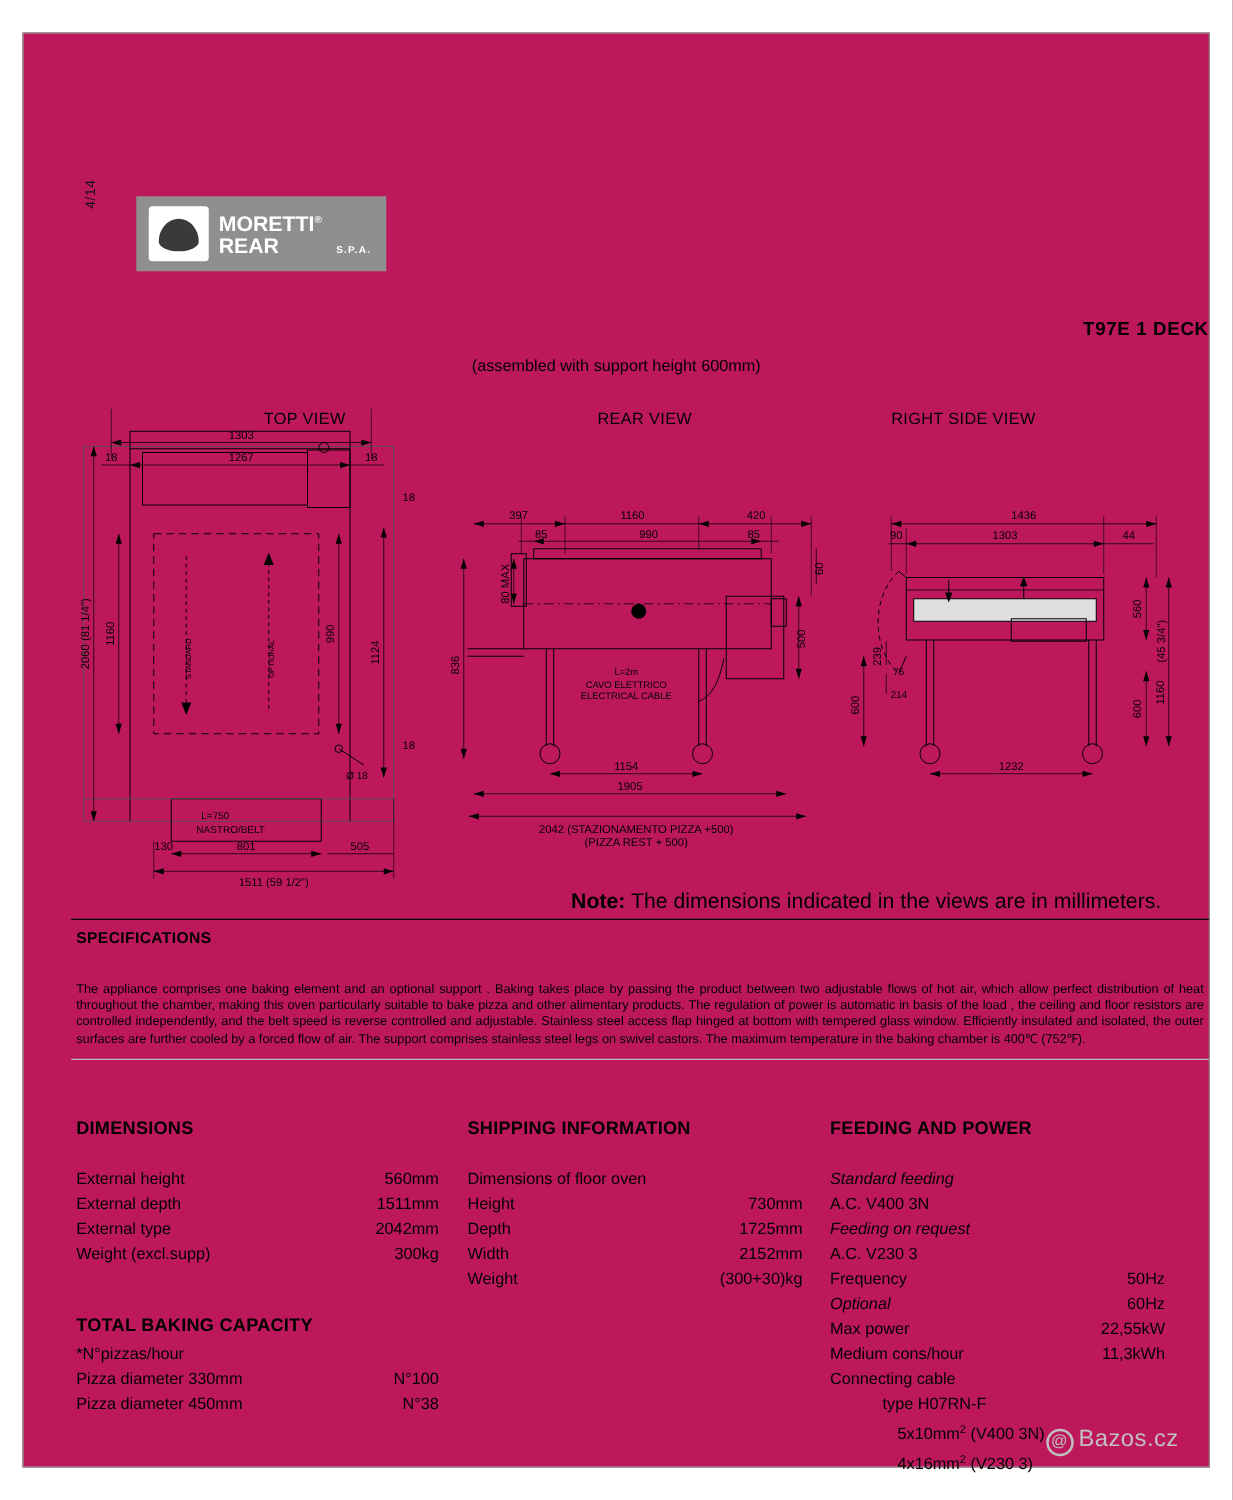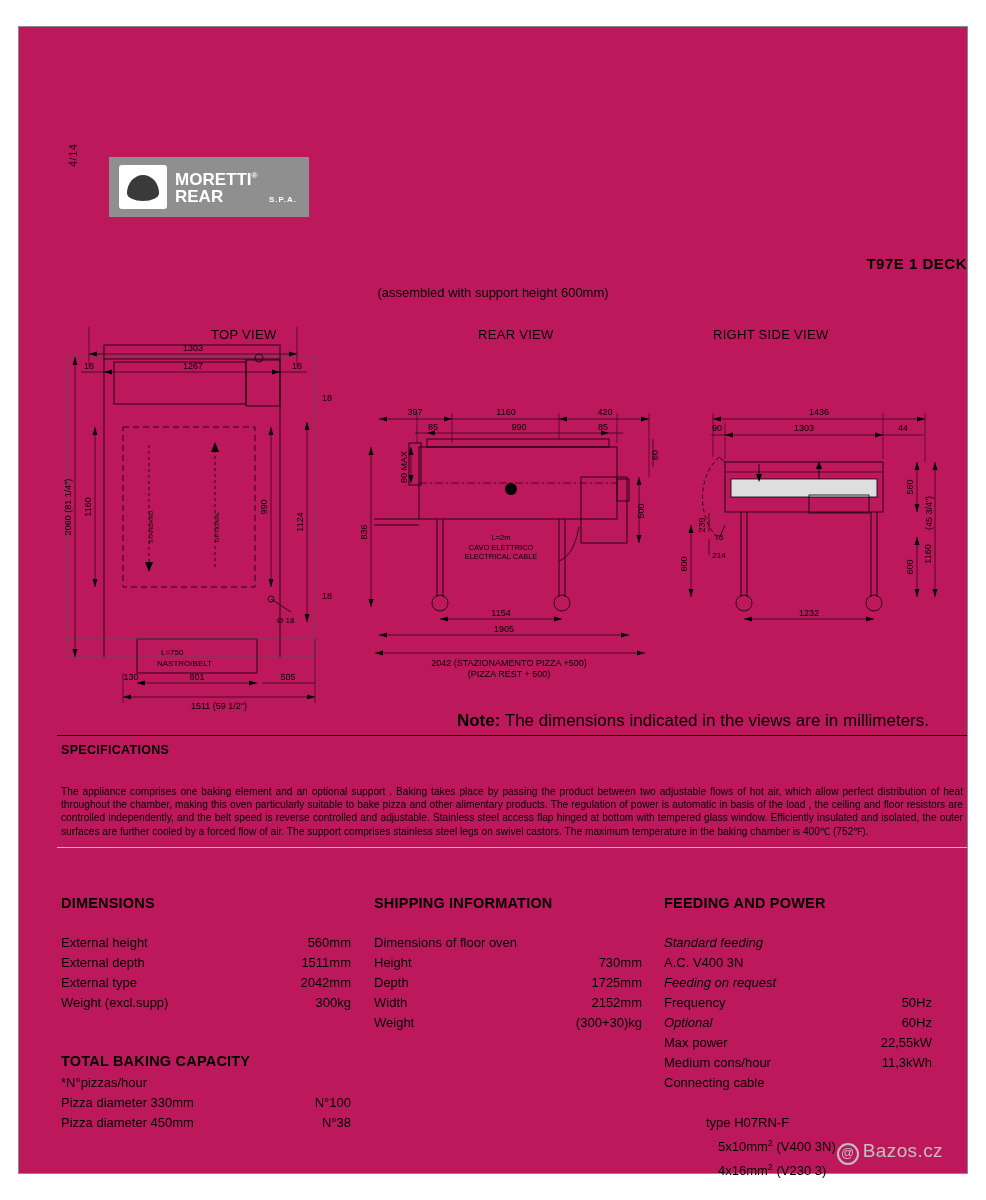--- a/index.html
+++ b/index.html
@@ -546,20 +546,23 @@
       <div class="row">
         <span class="k i">Standard feeding</span>
       </div>
       <div class="row">
         <span class="k">A.C. V400 3N</span>
       </div>
       <div class="row">
         <span class="k i">Feeding on request</span>
       </div>
       <div class="row">
+        <span class="k">A.C. V230 3</span>
+      </div>
+      <div class="row">
         <span class="k">Frequency</span>
         <span class="v">50Hz</span>
       </div>
       <div class="row">
         <span class="k i">Optional</span>
         <span class="v">60Hz</span>
       </div>
       <div class="row">
         <span class="k">Max power</span>
         <span class="v">22,55kW</span>

